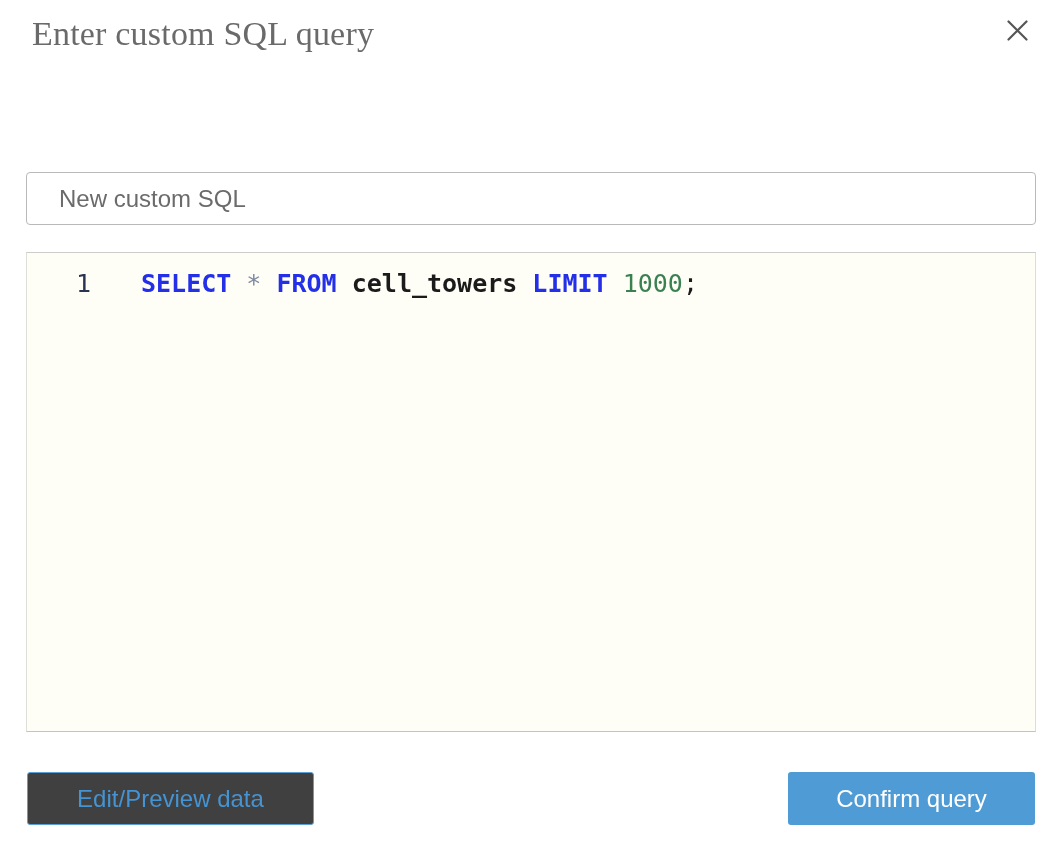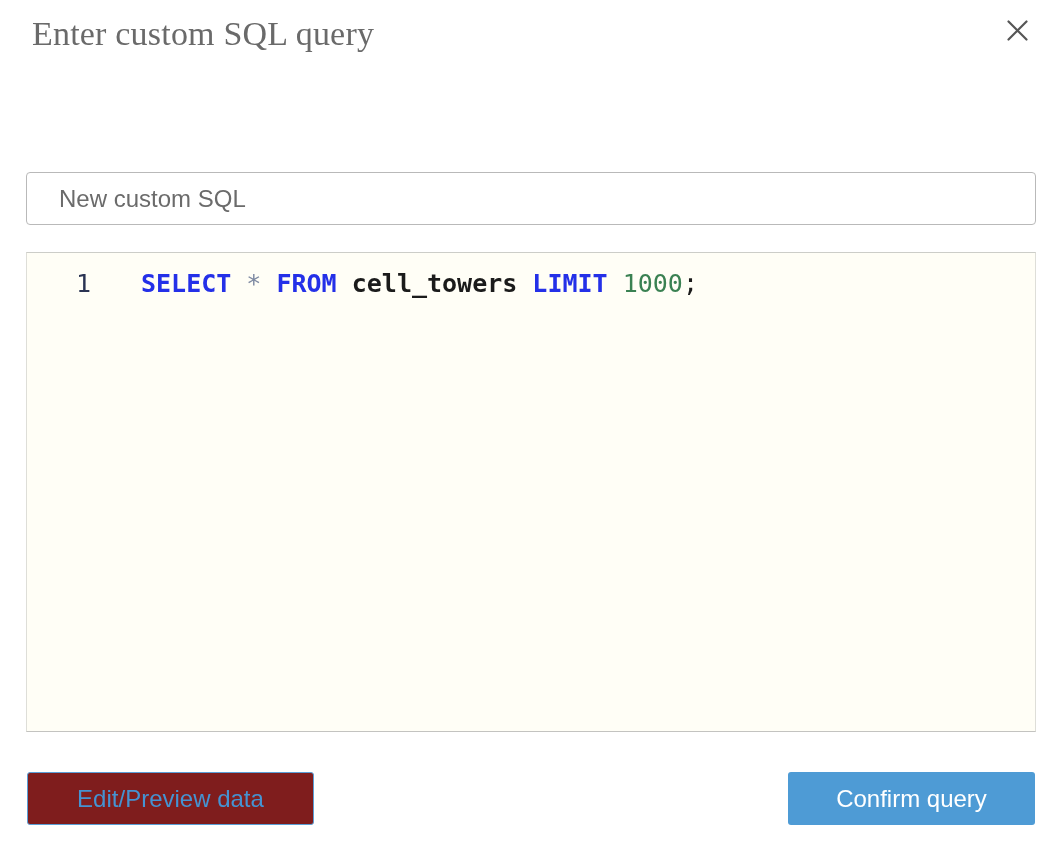--- a/index.html
+++ b/index.html
@@ -73,21 +73,21 @@
     position: absolute;
     height: 53px;
     font-family: "Liberation Sans", sans-serif;
     font-size: 24px;
     border-radius: 3px;
     cursor: pointer;
     display: flex; align-items: center; justify-content: center;
   }
   .btn-secondary {
     left: 27px; top: 772px; width: 287px;
-    background: #7f1d1d;
+    background: #404040;
     border: 1px solid #5b9fd6;
     color: var(--button-outline-blue);
     text-align: right;
   }
   .btn-primary {
     left: 788px; top: 772px; width: 247px;
     background: var(--accent-blue);
     border: none;
     color: #ffffff;
   }

